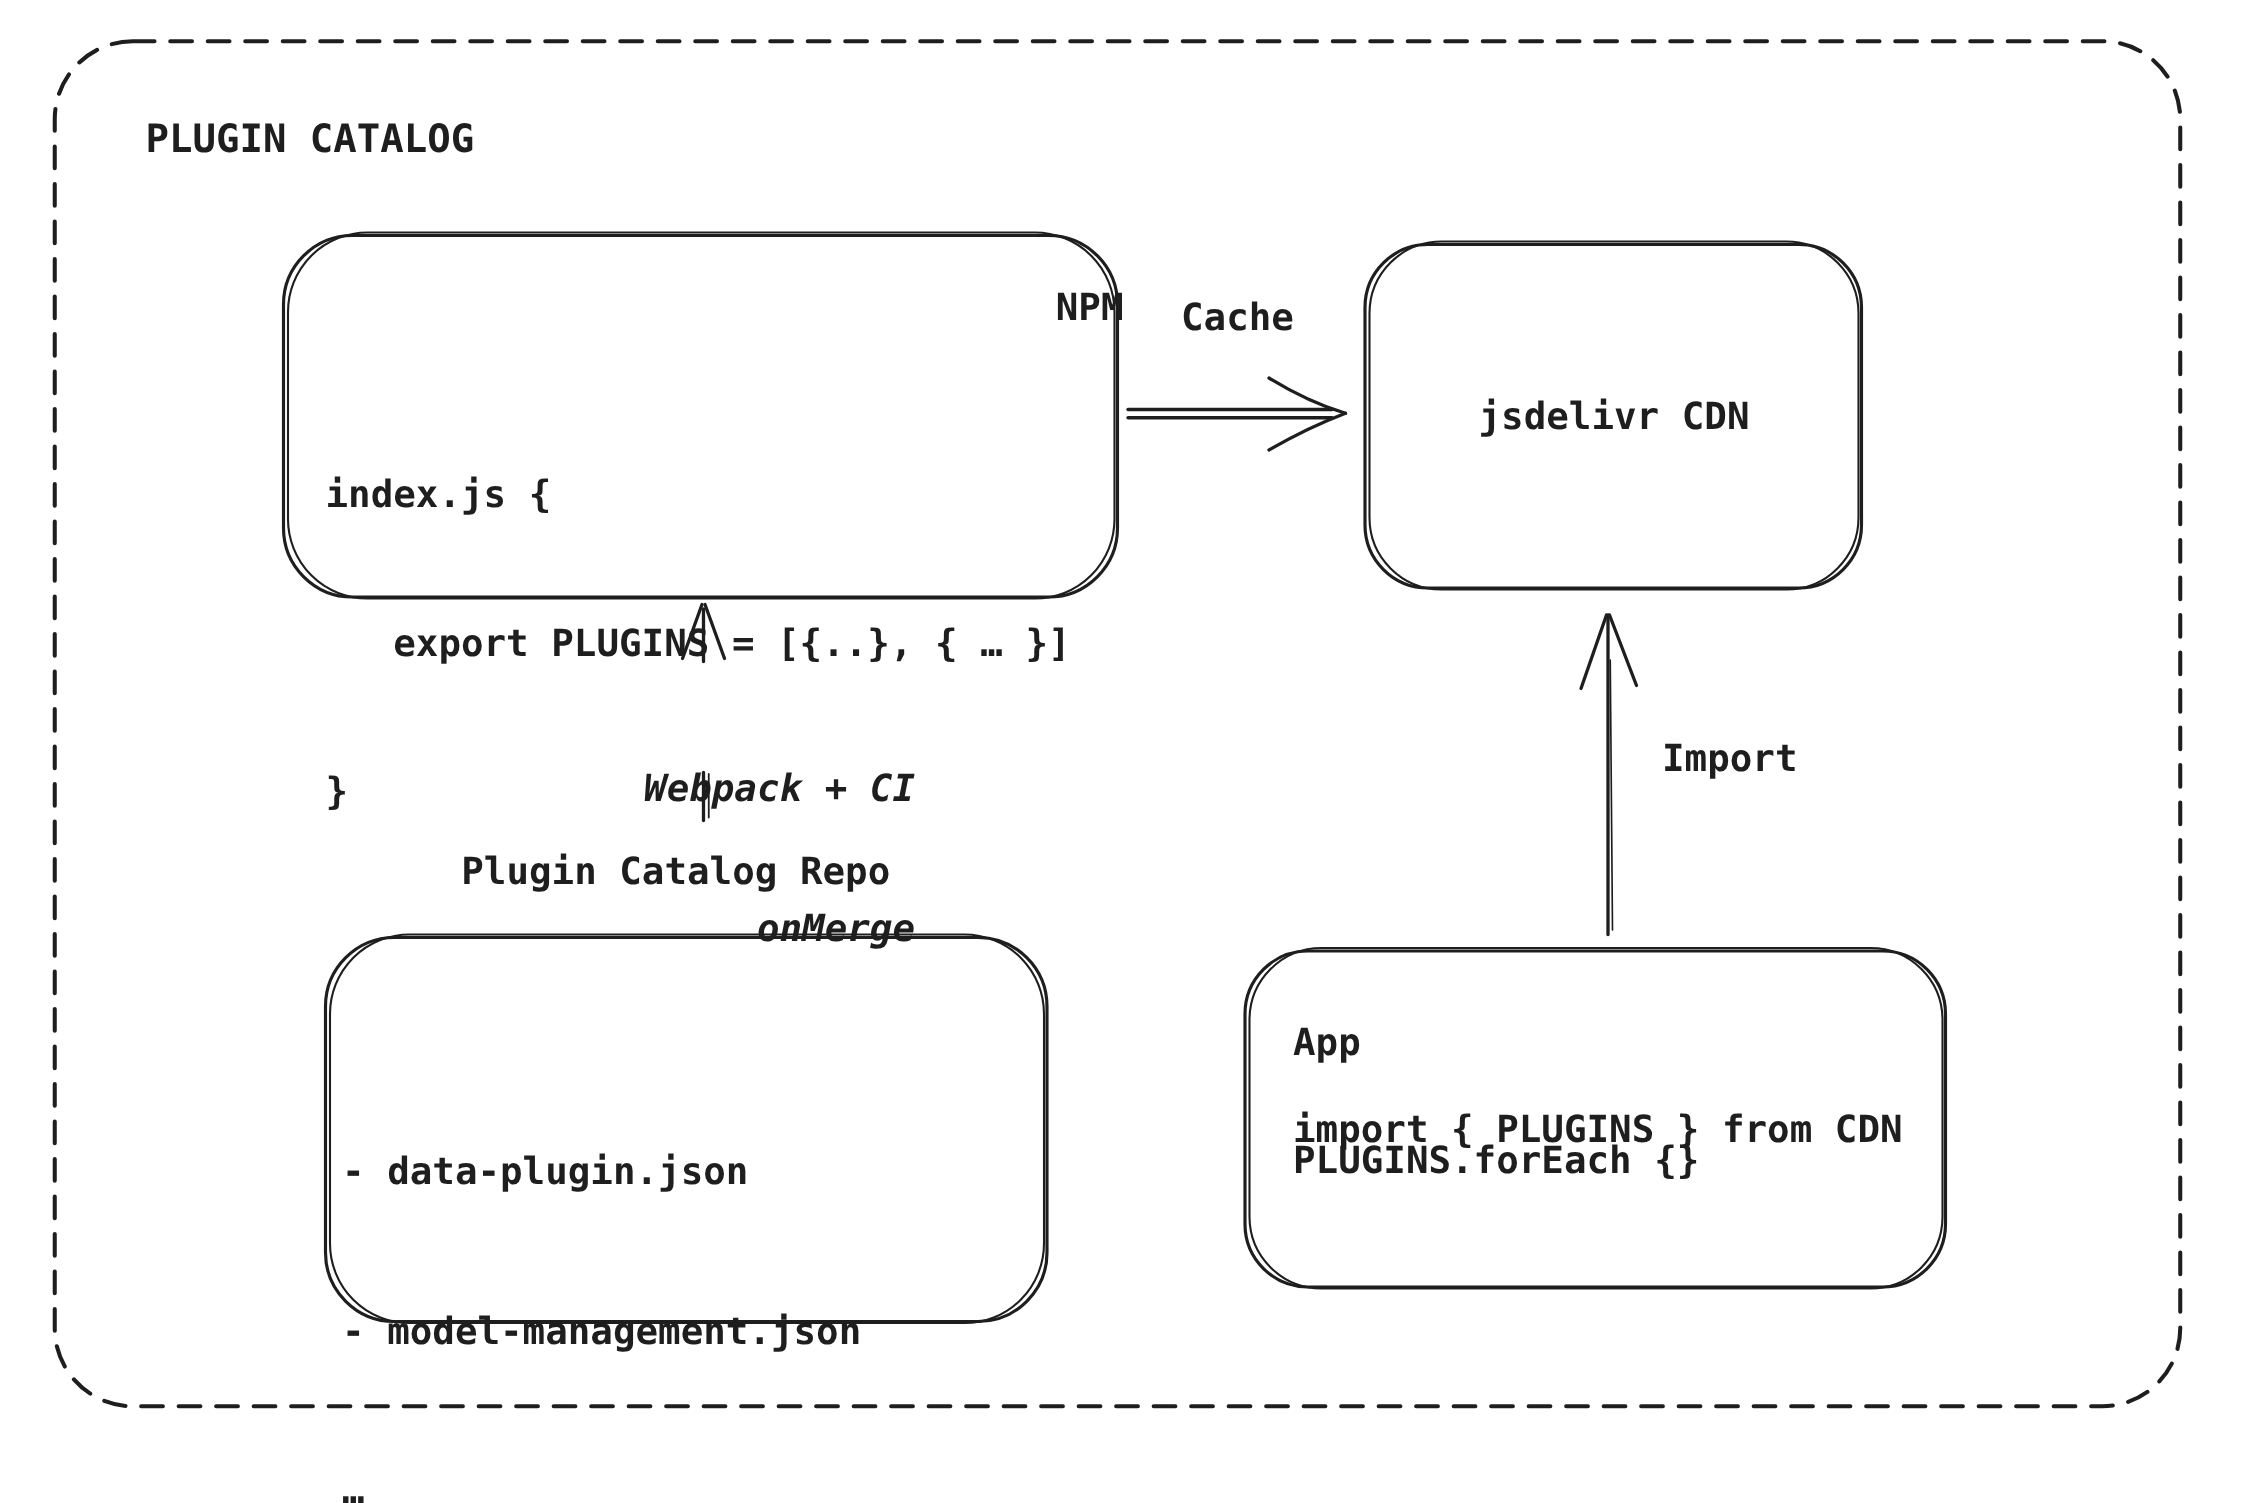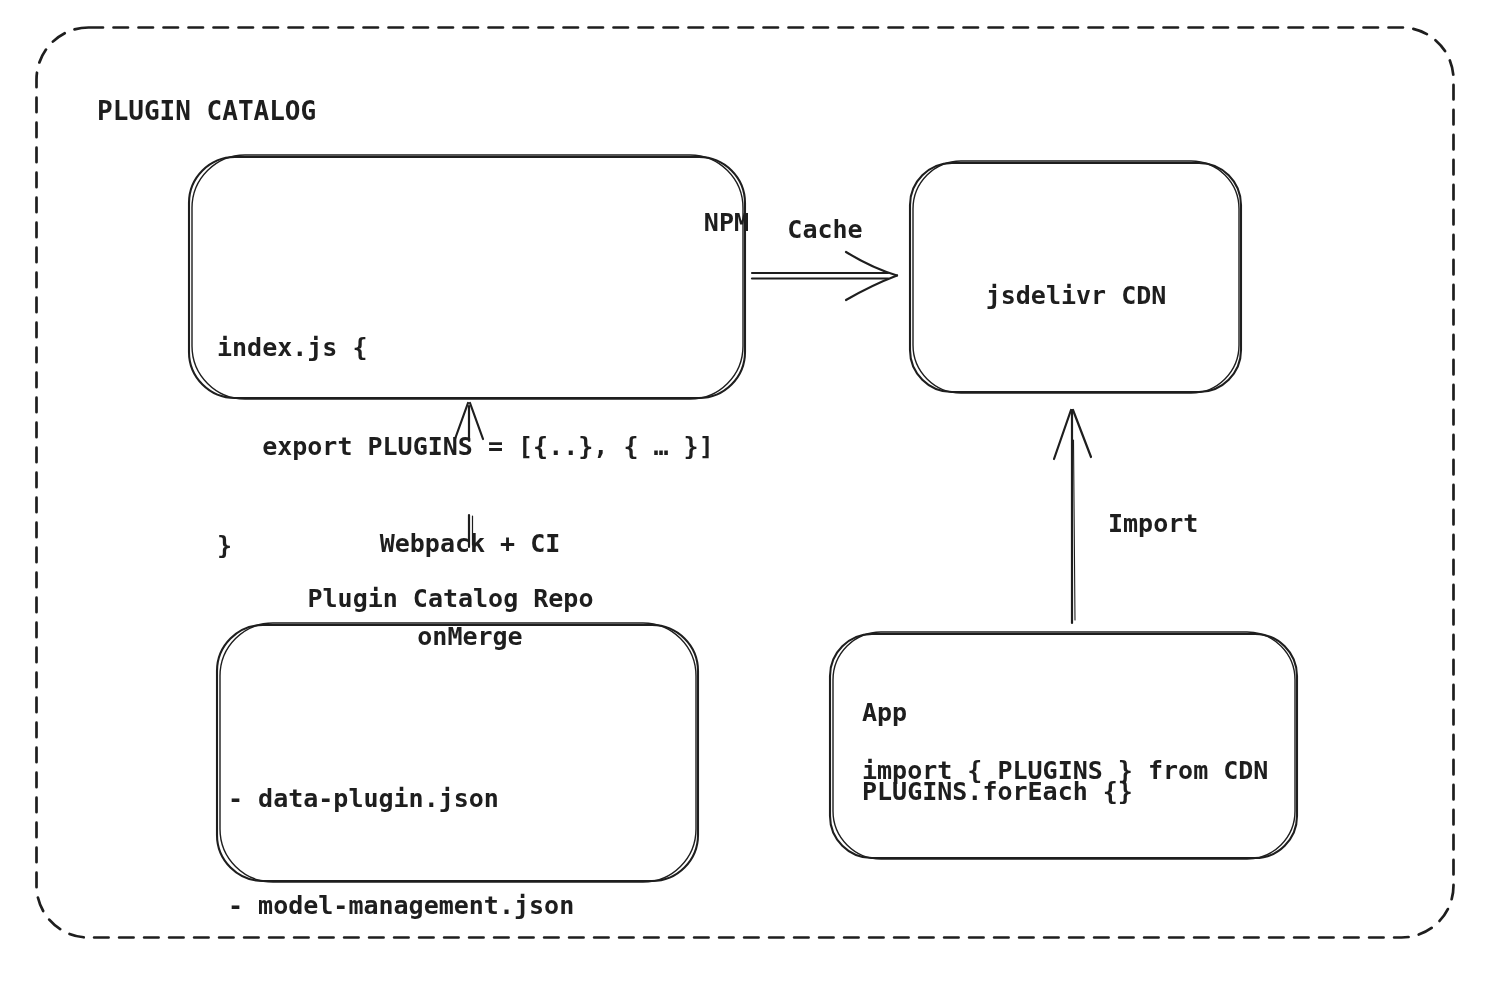--- a/index.html
+++ b/index.html
@@ -21,29 +21,28 @@
     position: absolute;
     left: 0; top: 0;
     width: 1506px; height: 1002px;
     pointer-events: none;
   }
   .txt {
     position: absolute;
     font-size: 25px;
     line-height: 30px;
     white-space: pre;
-    margin-top: 18px;
   }
   .frame-title   { left: 97px;  top: 78px;  font-size: 26px; }
   .npm-title     { left: 189px; top: 190px; width: 560px; text-align: right; }
   .npm-code      { left: 217px; top: 247px; line-height: 33px; }
   .cache-label   { left: 753px; top: 197px; width: 144px; text-align: center; }
   .cdn-label     { left: 910px; top: 163px; width: 332px; height: 229px;
                    display: flex; align-items: center; justify-content: center; }
-  .build-label   { left: 330px; top: 448px; width: 280px; text-align: center; line-height: 31px; }
+  .build-label   { left: 330px; top: 448px; width: 280px; text-align: right; line-height: 31px; font-style: italic; }
   .repo-title    { left: 210px; top: 566px; width: 481px; text-align: center; }
   .repo-items    { left: 228px; top: 692px; line-height: 35.5px; }
   .app-title     { left: 862px; top: 680px; }
   .app-code-1    { left: 862px; top: 738px; text-align: center; }
   .app-code-2    { left: 862px; top: 759px; }
   .import-label  { left: 1108px; top: 491px; }
 </style>
 </head>
 <body>
 

